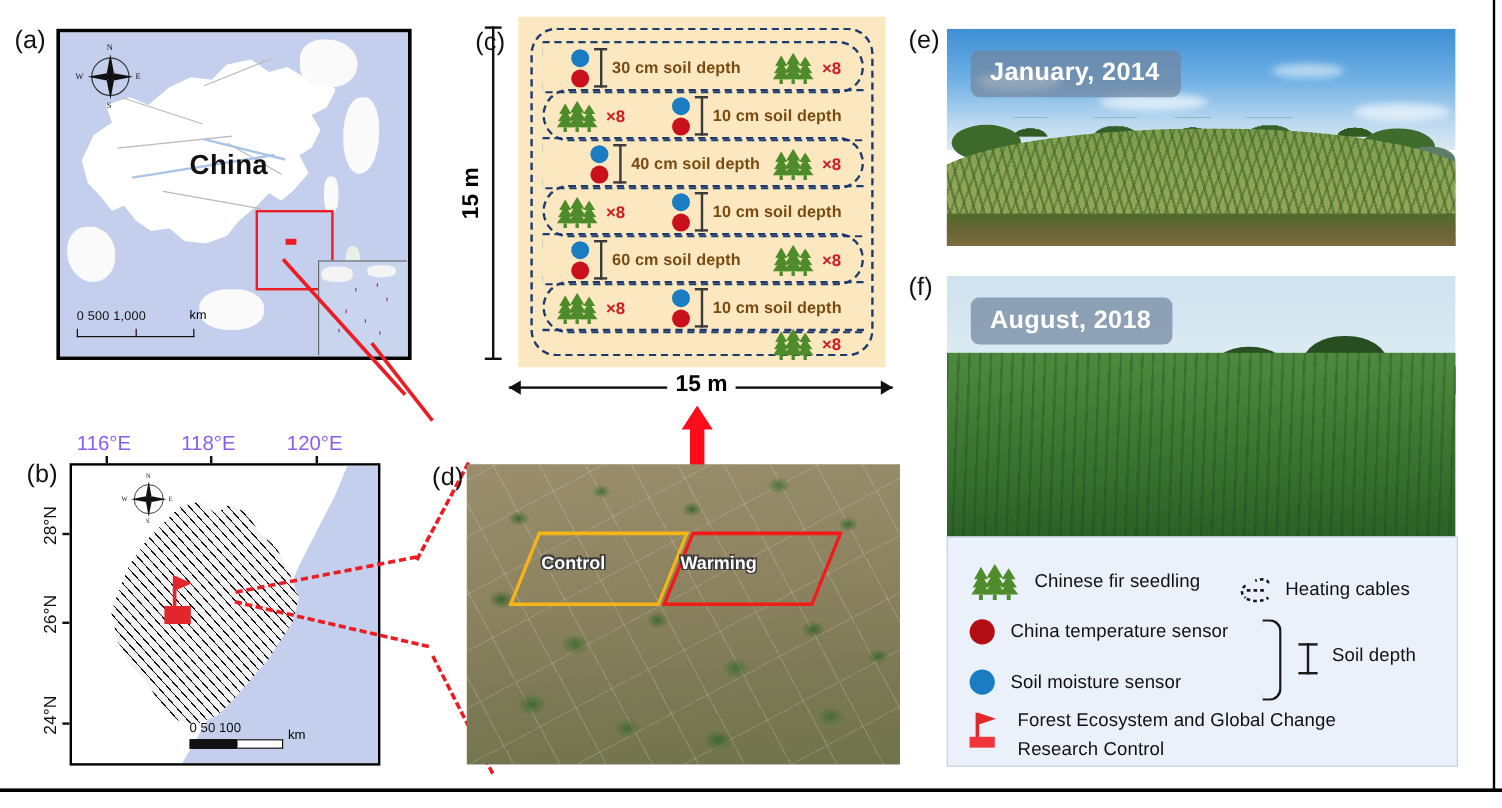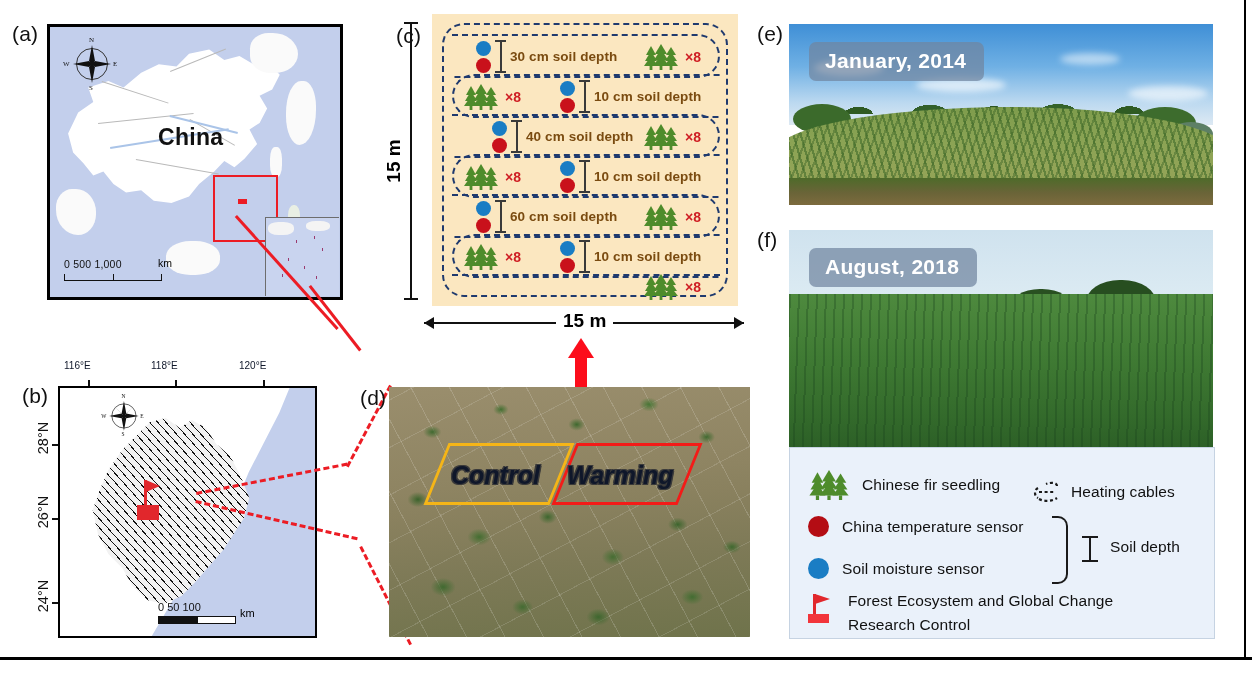--- a/index.html
+++ b/index.html
@@ -78,21 +78,21 @@
       84% 23%,90% 33%,95% 44%,92% 54%,86% 62%,80% 70%,72% 78%,
       64% 86%,56% 93%,46% 97%,36% 95%,28% 88%,22% 79%,
       14% 72%,8% 62%,5% 50%,9% 40%,14% 30%,22% 20%);
     border:0;
   }
   .flag{position:absolute;left:84px;top:92px;}
   .flag .pole{position:absolute;left:0;top:0;width:2.5px;height:28px;background:#e1272c;}
   .flag .banner{position:absolute;left:2px;top:0;width:0;height:0;
     border-left:14px solid #e1272c;border-top:6px solid transparent;border-bottom:6px solid transparent;}
   .flag .base{position:absolute;left:-7px;top:25px;width:22px;height:15px;background:#e1272c;}
-  .ax-lon{position:absolute;font-size:10px;color:#0f172a;}
+  .ax-lon{position:absolute;font-size:17px;color:#8b5cf6;}
   .ax-lat{position:absolute;font-size:14.5px;color:#111;transform:rotate(-90deg);transform-origin:50% 50%;}
   .tickmk{position:absolute;background:#111;}
   .scale-b{position:absolute;left:98px;bottom:14px;}
   .scale-b .sc-text{font-size:11px;color:#111;white-space:nowrap;}
   .sc-bar-b{margin-top:3px;height:6px;width:78px;position:relative;display:flex;}
   .sc-bar-b i{display:block;height:6px;border:1px solid #111;}
   .sc-bar-b i.f{background:#111;width:50%;}
   .sc-bar-b i.e{background:#fff;width:50%;border-left:none;}
   .km-b{position:absolute;left:82px;top:6px;font-size:11px;}
 
@@ -172,23 +172,23 @@
       repeating-linear-gradient(62deg, rgba(255,255,255,.16) 0 1px, rgba(255,255,255,0) 1px 34px),
       repeating-linear-gradient(-28deg, rgba(255,255,255,.13) 0 1px, rgba(255,255,255,0) 1px 42px),
       linear-gradient(175deg,#9b8e6b 0%,#8f8460 38%,#7e7a55 68%,#6f7349 100%);
     filter:saturate(.95);
   }
   .plot-poly{position:absolute;}
   .plot-ctrl{left:47px;top:56px;width:120px;height:56px;
     border:3.6px solid #f5b517;transform:skewX(-22deg);}
   .plot-warm{left:175px;top:56px;width:120px;height:56px;
     border:3.6px solid #f31b18;transform:skewX(-22deg);}
-  .plot-lbl{position:absolute;font-size:25px;font-weight:bold;color:#0f172a;
+  .plot-lbl{position:absolute;font-size:15px;font-weight:bold;color:#ffffff;
     text-shadow:-1.3px -1.3px 0 #3a3a3a,1.3px -1.3px 0 #3a3a3a,
-                -1.3px 1.3px 0 #3a3a3a,1.3px 1.3px 0 #3a3a3a;white-space:nowrap;font-style:italic;}
+                -1.3px 1.3px 0 #3a3a3a,1.3px 1.3px 0 #3a3a3a;white-space:nowrap;}
 
   
   .photo{position:absolute;overflow:hidden;}
   #panel-e{left:789px;top:24px;width:424px;height:181px;}
   .sky-e{position:absolute;left:0;top:0;width:100%;height:56%;
     background:linear-gradient(#3f8fd6 0%,#6fb0e4 42%,#bcd9f0 78%,#dde9f3 100%);}
   .cloud{position:absolute;background:rgba(255,255,255,.85);border-radius:50%;filter:blur(3px);}
   .hill-e{position:absolute;left:-4%;top:46%;width:108%;height:60%;
     border-radius:54% 50% 0 0 / 46% 44% 0 0;
     background:

